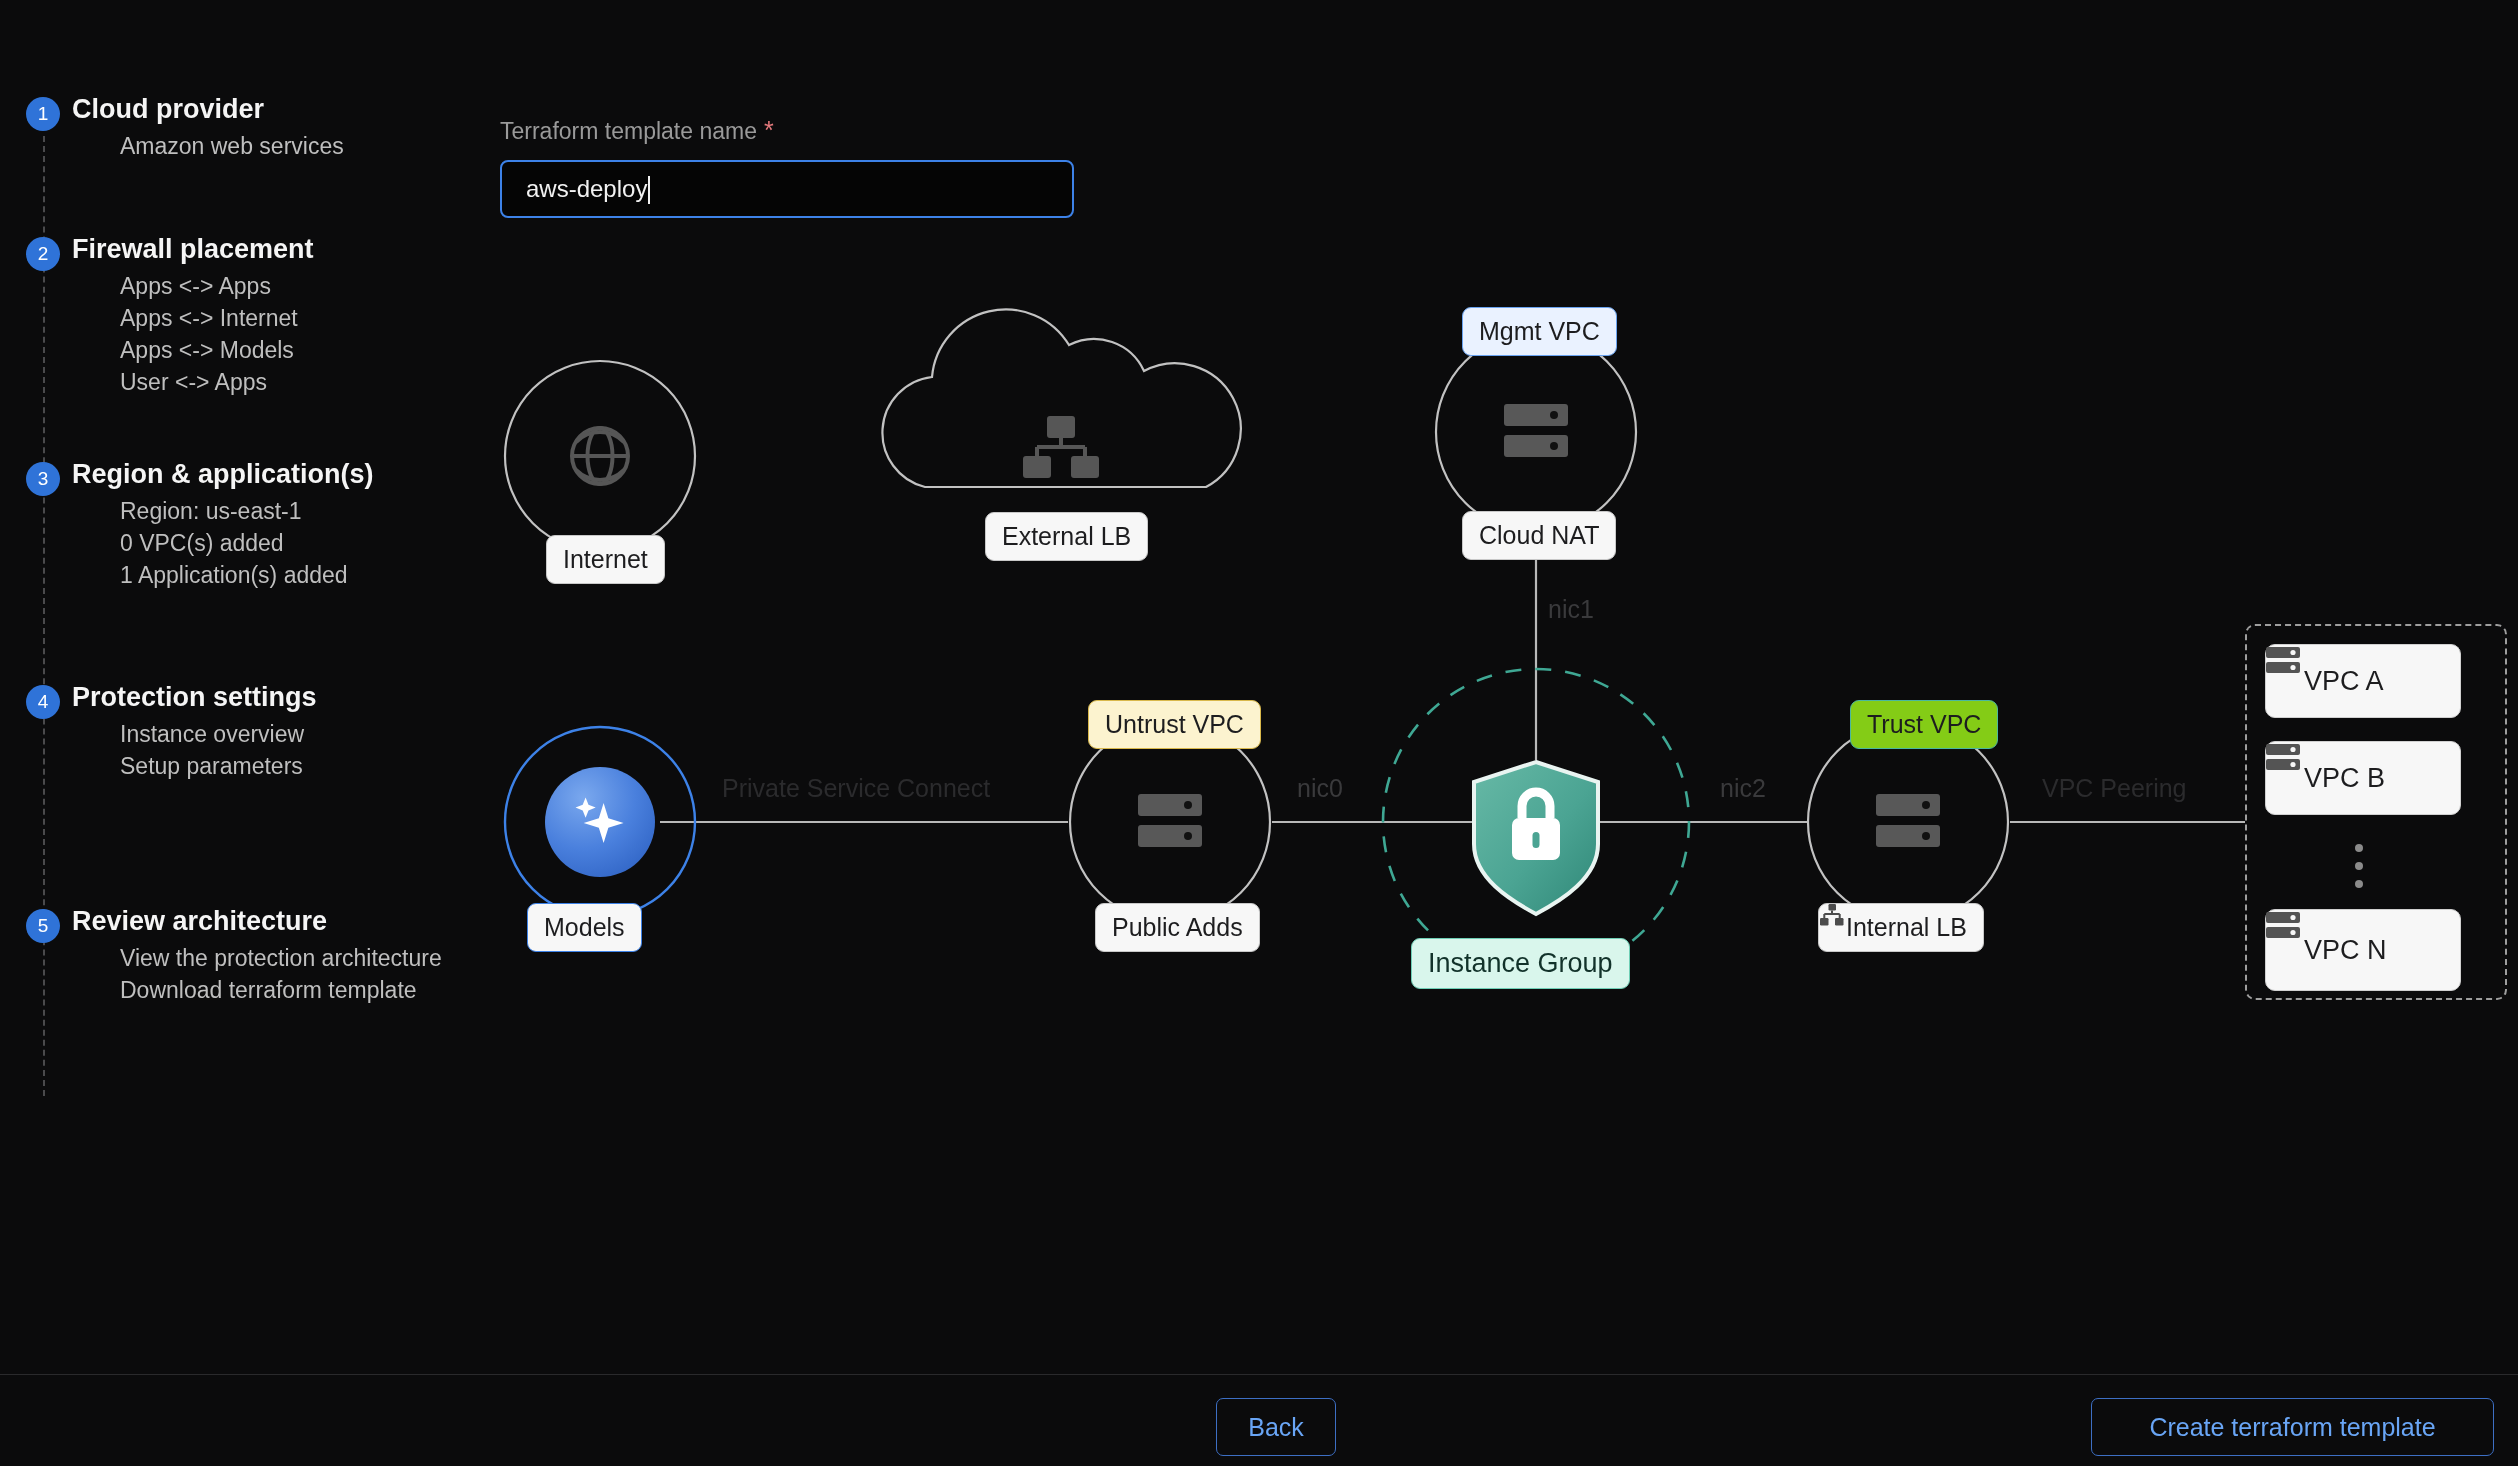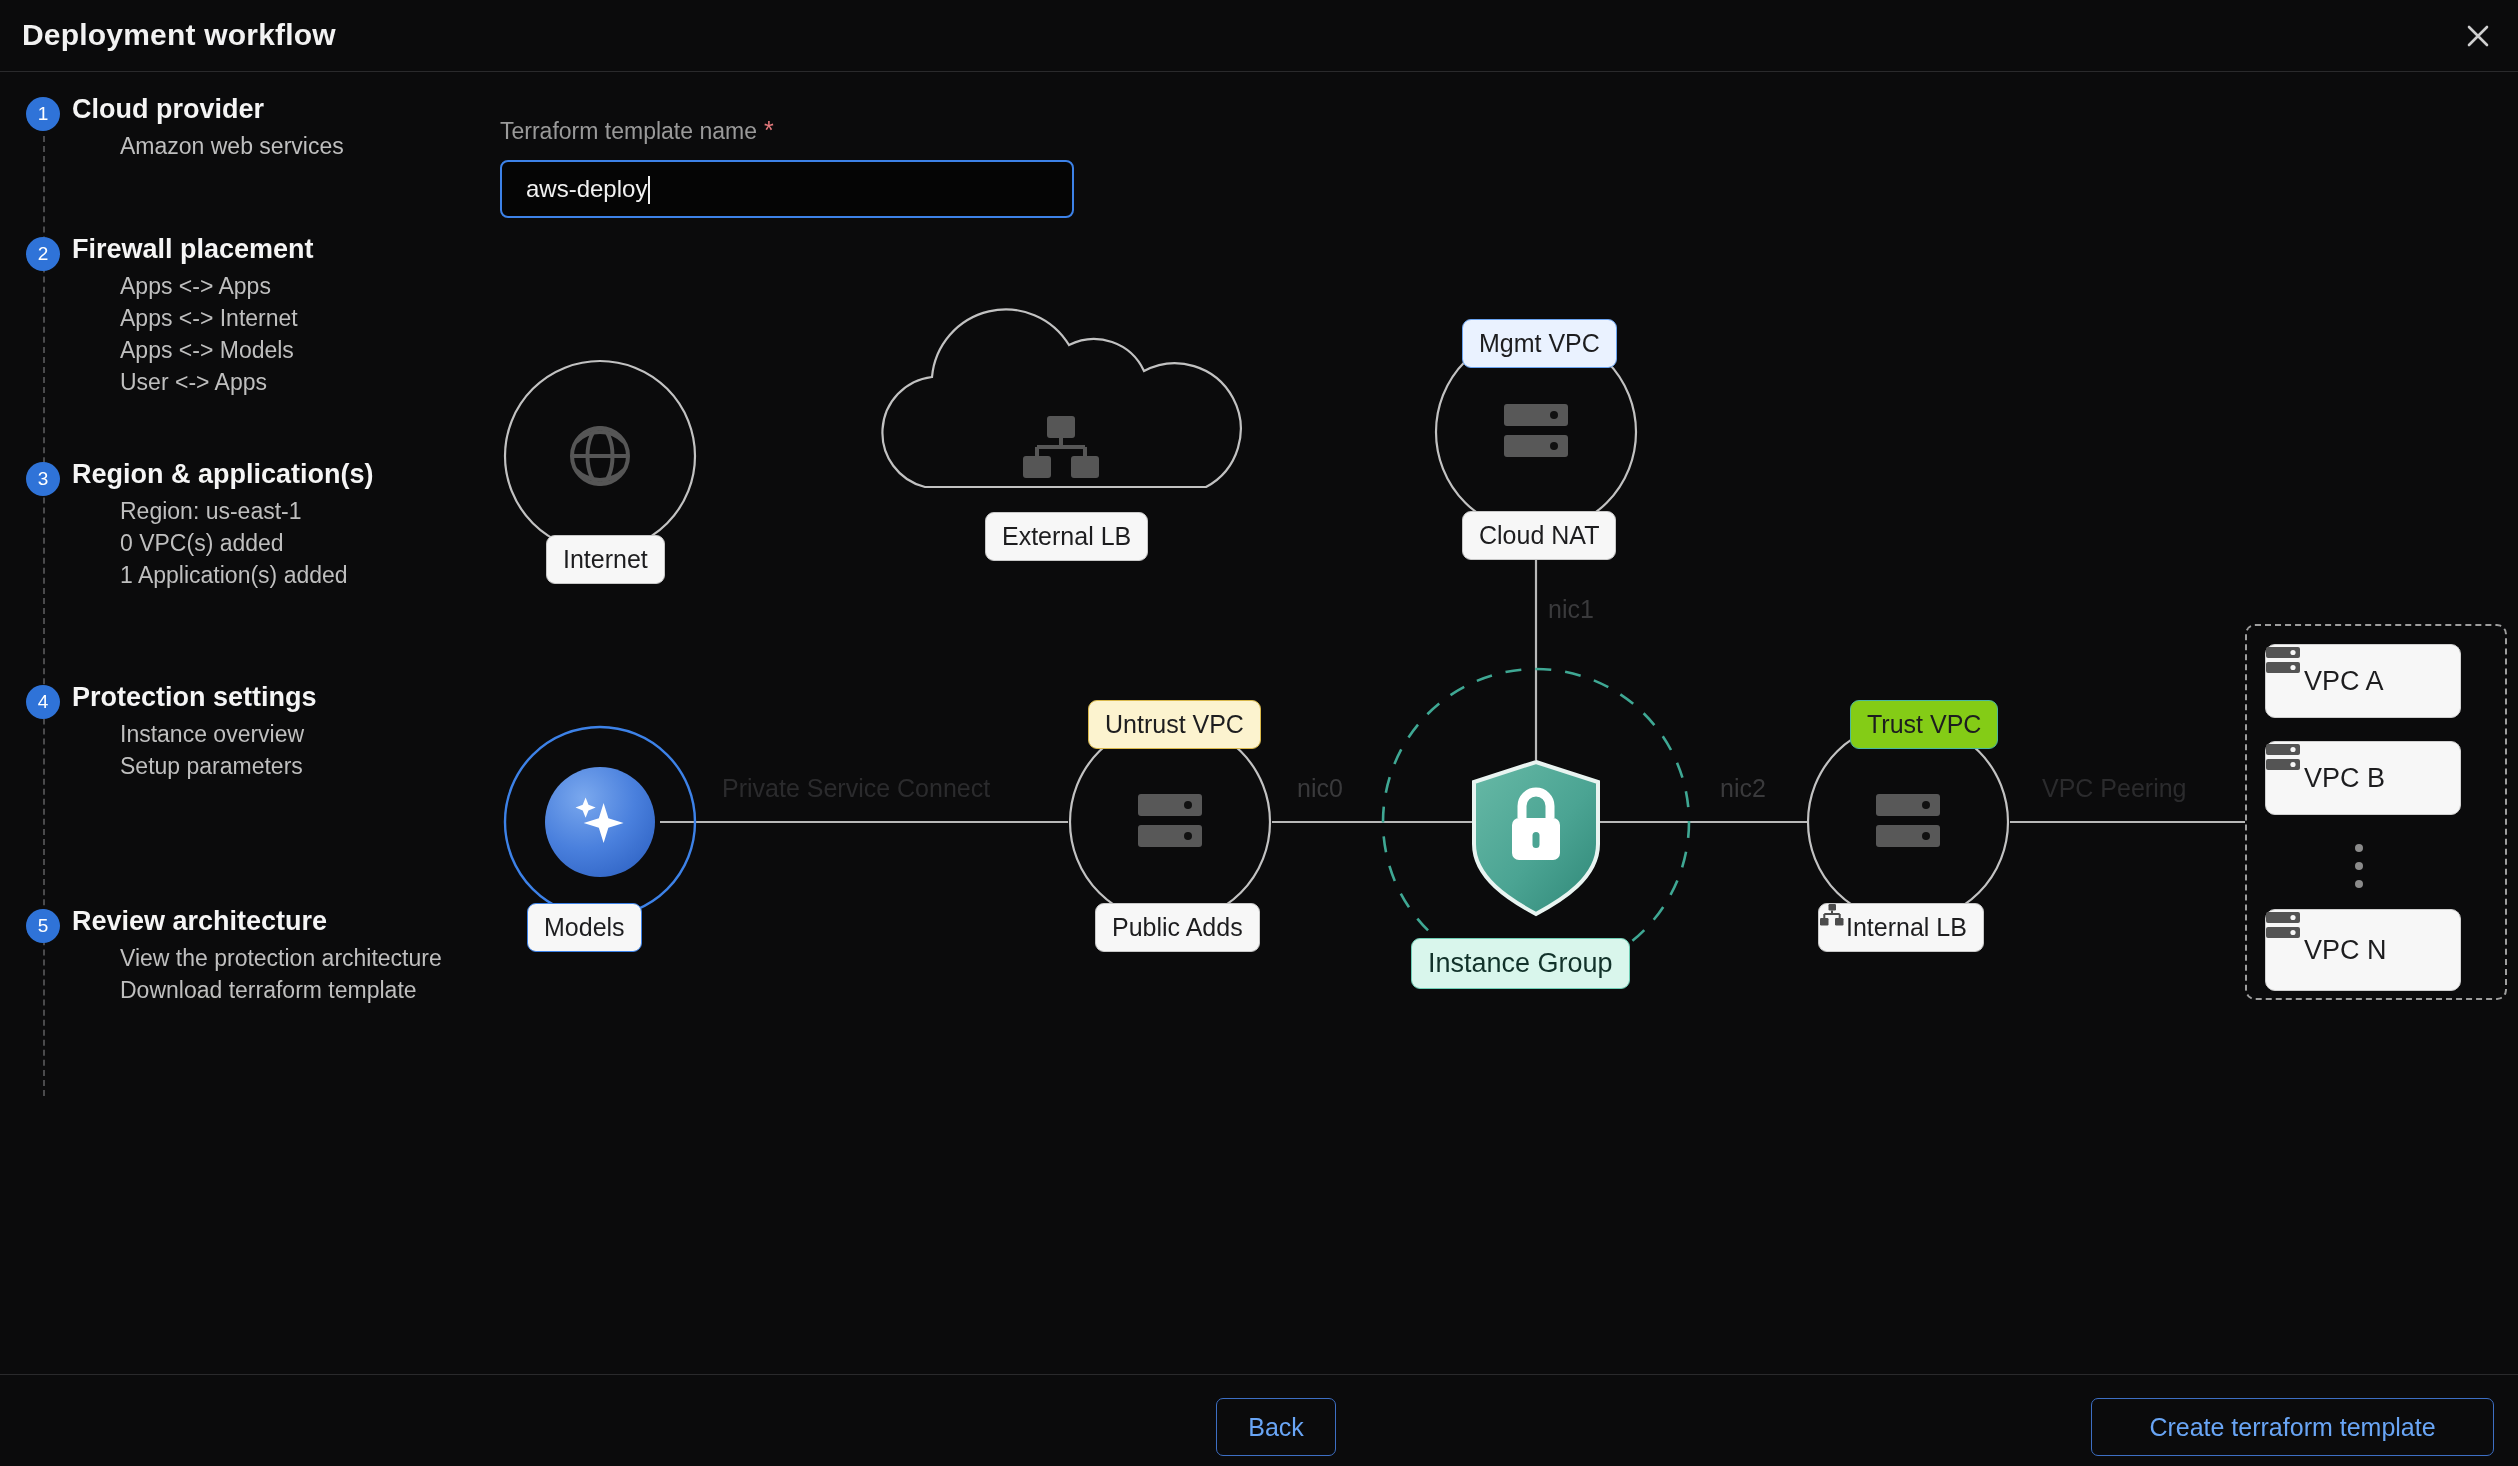--- a/index.html
+++ b/index.html
@@ -159,28 +159,20 @@
     cursor: pointer; box-sizing: border-box;
   }
   .btn-back   { right: 1182px; width: 120px; }
   .btn-create { right: 24px;   width: 403px; }
 </style>
 </head>
 <body>
 
 <div id="root">
 
-  <div class="header">
-    <div class="header-title">Deployment workflow</div>
-    <div class="close-btn">
-      <svg width="26" height="26" viewBox="0 0 26 26" aria-hidden="true">
-        <path d="M4 4 L22 22 M22 4 L4 22" stroke="#cfcfcf" stroke-width="2.6" stroke-linecap="round" fill="none"></path>
-      </svg>
-    </div>
-  </div>
 
   <div class="stepper">
     <div class="step-rail"></div>
 
     <div class="step" style="top:0px">
       <div class="step-badge">1</div>
       <div class="step-title">Cloud provider</div>
       <div class="step-subs">
         <div class="step-sub">Amazon web services</div>
       </div>
@@ -319,21 +311,21 @@
       <g transform="translate(1908,822)">
         <rect x="-32" y="-28" width="64" height="22" rx="3" fill="#585858"></rect>
         <circle cx="18" cy="-17" r="4" fill="#111"></circle>
         <rect x="-32" y="3" width="64" height="22" rx="3" fill="#585858"></rect>
         <circle cx="18" cy="14" r="4" fill="#111"></circle>
       </g>
     </svg>
 
     <div class="chip" style="left:546px; top:535px;">Internet</div>
     <div class="chip" style="left:985px; top:512px;">External LB</div>
-    <div class="chip blue" style="left:1462px; top:307px;margin-top:12px;">Mgmt VPC</div>
+    <div class="chip blue" style="left:1462px; top:307px;">Mgmt VPC</div>
     <div class="chip" style="left:1462px; top:511px;">Cloud NAT</div>
     <div class="chip outlineblue" style="left:527px; top:903px;">Models</div>
     <div class="chip yellow" style="left:1088px; top:700px;">Untrust VPC</div>
     <div class="chip" style="left:1095px; top:903px;">Public Adds</div>
     <div class="chip mint" style="left:1411px; top:938px;">Instance Group</div>
     <div class="chip teal" style="left:1850px; top:700px;">Trust VPC</div>
 
     <div class="chip" style="left:1818px; top:903px;">
       <span>
         <svg width="26" height="24" viewBox="0 0 26 24" aria-hidden="true">

